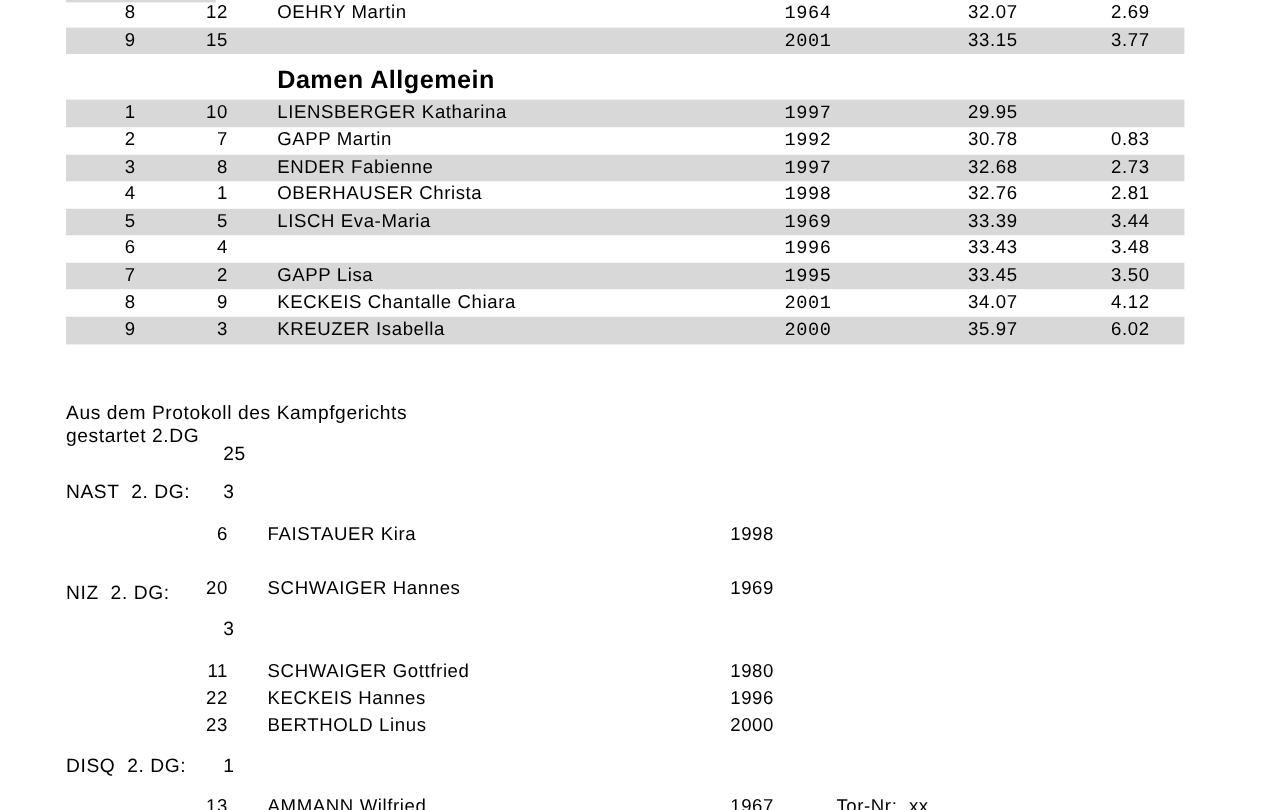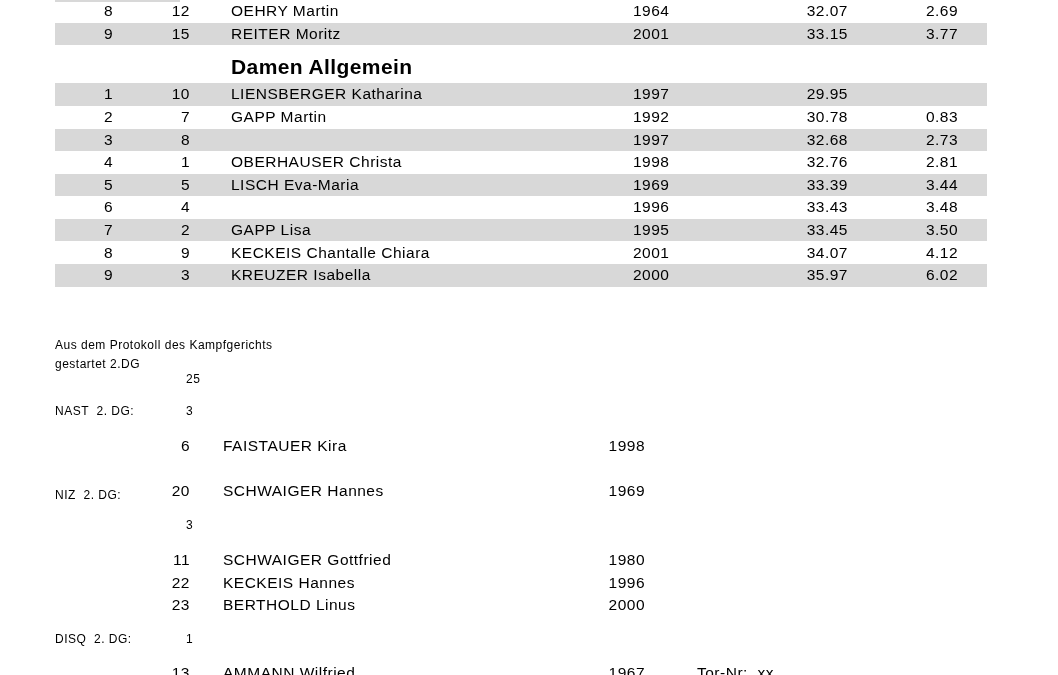--- a/index.html
+++ b/index.html
@@ -16,35 +16,35 @@
     font-size:15.5px; letter-spacing:0.5px;
   }
   .trow.shaded { background: var(--alt, #d8d8d8); }
   .trow .c {
     position:absolute; top:0; height:22.6px; line-height:22.6px;
     white-space:pre; overflow:visible;
   }
   .c-rank { left:0;     width:58px;  text-align:right; }
   .c-bib  { left:70px;  width:65px;  text-align:right; }
   .c-name { left:176px; width:390px; text-align:left;  }
-  .c-year { left:578px; width:60px;  text-align:left;  }
+  .c-year { left:578px; width:60px;  text-align:right;font-family:Liberation Mono, monospace;  }
   .c-time { left:700px; width:93px;  text-align:right; }
   .c-diff { left:850px; width:74px;  text-align:center; }
 
   .section-heading {
     position:absolute; left:231px; top:54px; height:26px; line-height:26px;
     font-size:21px; font-weight:bold; letter-spacing:0.4px; white-space:pre;
   }
 
   .remnant { position:absolute; left:55px; top:0; width:125px; height:2.4px;
              background: var(--alt, #d8d8d8); }
 
   
   .pline {
-    position:absolute; font-size:12px; letter-spacing:0.5px;
+    position:absolute; font-size:16px; letter-spacing:0.5px;
     line-height:16px; height:16px; white-space:pre;
   }
   .p-label { left:55px; }
   .p-count { left:186px; width:40px; }
   .entry { position:absolute; left:0; width:1058px; height:16px; }
   .entry .e {
     position:absolute; top:0; height:16px; line-height:16px;
     font-size:15.5px; letter-spacing:0.5px; white-space:pre;
   }
   .e-bib  { left:120px; width:70px; text-align:right; }
@@ -63,21 +63,20 @@
     <span class="c c-rank">8</span>
     <span class="c c-bib">12</span>
     <span class="c c-name">OEHRY Martin</span>
     <span class="c c-year">1964</span>
     <span class="c c-time">32.07</span>
     <span class="c c-diff">2.69</span>
   </div>
   <div class="trow shaded" style="top:22.6px">
     <span class="c c-rank">9</span>
     <span class="c c-bib">15</span>
-    <span class="c c-name">REITER Moritz</span>
     <span class="c c-year">2001</span>
     <span class="c c-time">33.15</span>
     <span class="c c-diff">3.77</span>
   </div>
 
   <div class="section-heading">Damen Allgemein</div>
 
   <div class="trow shaded" style="top:83.3px">
     <span class="c c-rank">1</span>
     <span class="c c-bib">10</span>
@@ -90,20 +89,21 @@
     <span class="c c-rank">2</span>
     <span class="c c-bib">7</span>
     <span class="c c-name">GAPP Martin</span>
     <span class="c c-year">1992</span>
     <span class="c c-time">30.78</span>
     <span class="c c-diff">0.83</span>
   </div>
   <div class="trow shaded" style="top:128.5px">
     <span class="c c-rank">3</span>
     <span class="c c-bib">8</span>
+    <span class="c c-name">ENDER Fabienne</span>
     <span class="c c-year">1997</span>
     <span class="c c-time">32.68</span>
     <span class="c c-diff">2.73</span>
   </div>
   <div class="trow" style="top:151.1px">
     <span class="c c-rank">4</span>
     <span class="c c-bib">1</span>
     <span class="c c-name">OBERHAUSER Christa</span>
     <span class="c c-year">1998</span>
     <span class="c c-time">32.76</span>

